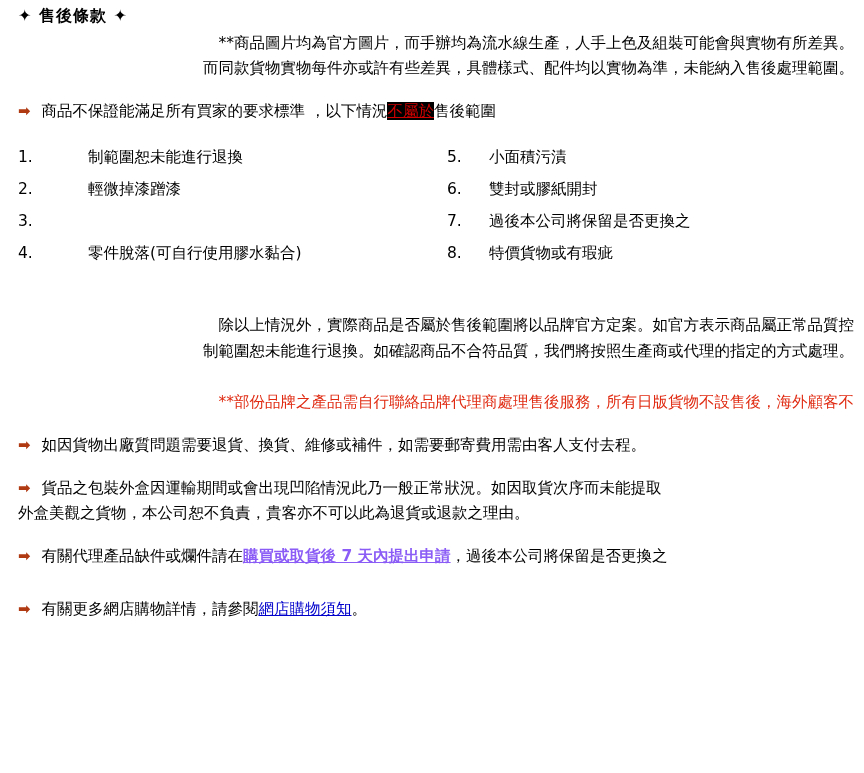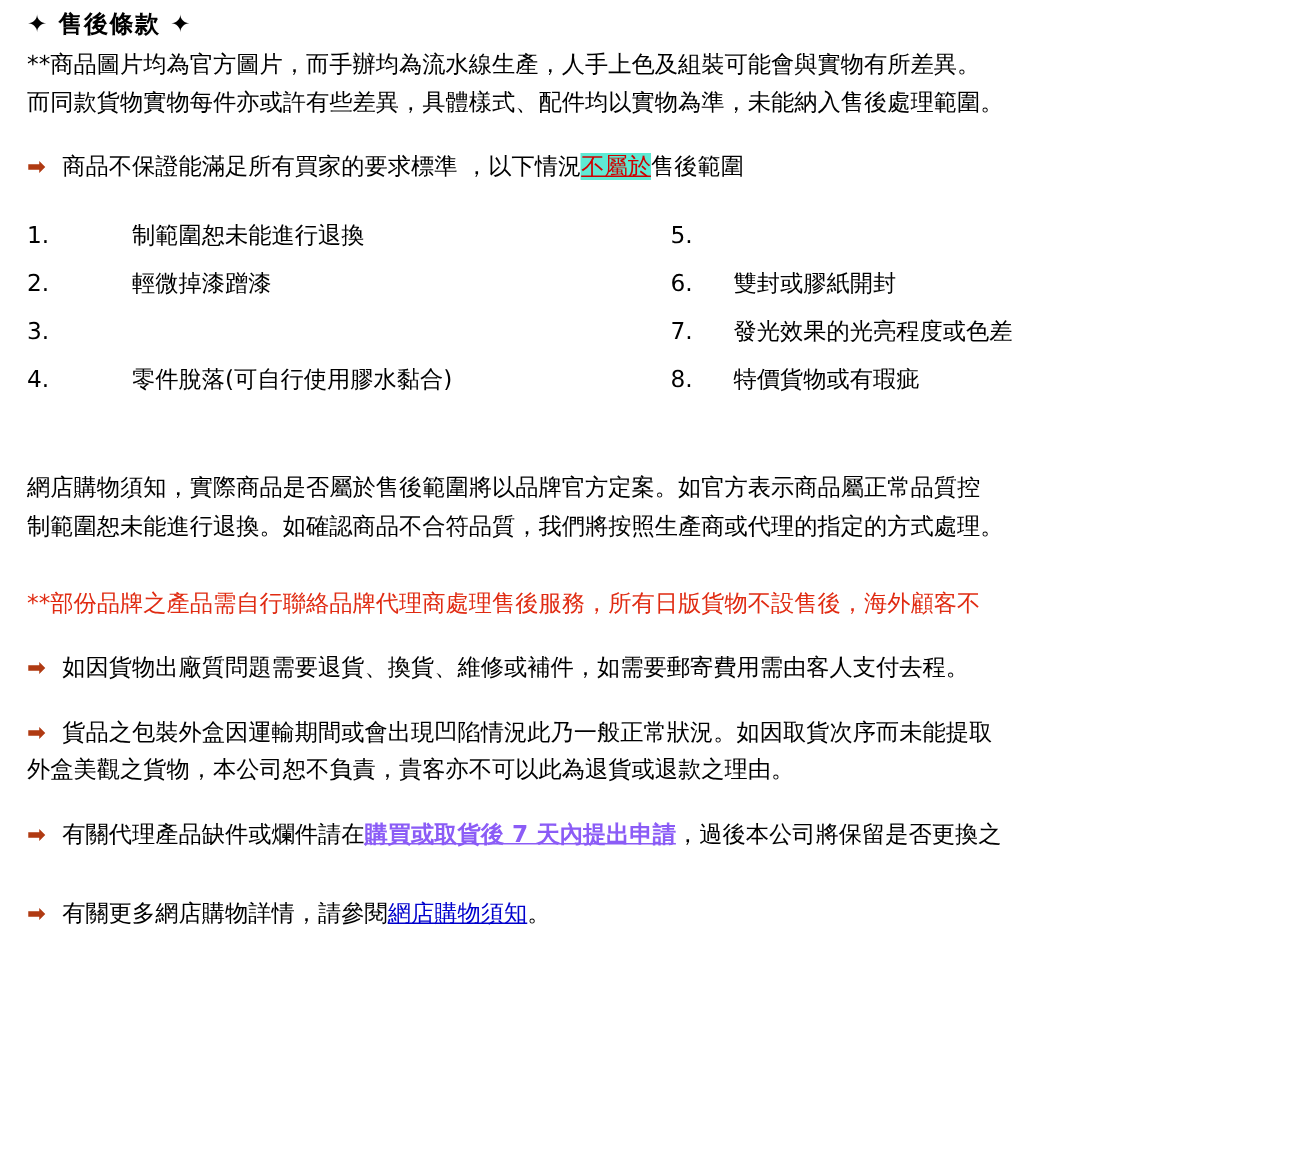--- a/index.html
+++ b/index.html
@@ -25,37 +25,38 @@
   .title {
     font-size: 16px;
     font-weight: bold;
     margin: 6px 0 4px 18px;
     letter-spacing: 1px;
   }
   .para {
     margin: 0 10px 0 18px;
     line-height: 1.62;
     font-size: 15.5px;
+    text-align: right;
   }
   .spacer-sm { height: 10px; }
   .spacer-md { height: 18px; }
   .spacer-lg { height: 26px; }
   .arrow-line {
     margin: 0 10px 0 18px;
     line-height: 1.62;
     font-size: 15.5px;
   }
   .arrow {
     color: #b03a12;
     font-weight: bold;
     margin-right: 6px;
     font-size: 15px;
   }
   .hl-yellow {
-    background: #5eead4;
+    background: #000000;
     text-decoration: underline;
     color: #d00000;
   }
   .red-bold { color: #e02b12; font-weight: normal; }
   .u-red { color: #8b5cf6; text-decoration: underline; font-weight: bold; }
   .link {
     color: #0000cc;
     text-decoration: underline;
   }
   .list-wrap {
@@ -114,41 +115,42 @@
         <span class="list-num">3.</span>
       </div>
       <div class="list-item">
         <span class="list-num">4.</span>
         <span class="list-text">零件脫落(可自行使用膠水黏合)</span>
       </div>
     </div>
     <div class="list-col right">
       <div class="list-item">
         <span class="list-num r">5.</span>
+        <span class="list-text">小面積污漬</span>
       </div>
       <div class="list-item">
         <span class="list-num r">6.</span>
         <span class="list-text">雙封或膠紙開封</span>
       </div>
       <div class="list-item">
         <span class="list-num r">7.</span>
-        <span class="list-text">發光效果的光亮程度或色差</span>
+        <span class="list-text">過後本公司將保留是否更換之</span>
       </div>
       <div class="list-item">
         <span class="list-num r">8.</span>
         <span class="list-text">特價貨物或有瑕疵</span>
       </div>
     </div>
   </div>
 
   <div class="spacer-lg"></div>
   <div class="spacer-md"></div>
 
   <div class="para">
-    <div>網店購物須知，實際商品是否屬於售後範圍將以品牌官方定案。如官方表示商品屬正常品質控</div>
+    <div>除以上情況外，實際商品是否屬於售後範圍將以品牌官方定案。如官方表示商品屬正常品質控</div>
     <div>制範圍恕未能進行退換。如確認商品不合符品質，我們將按照生產商或代理的指定的方式處理。</div>
   </div>
 
   <div class="spacer-lg"></div>
 
   <div class="para red-bold">
     <div>**部份品牌之產品需自行聯絡品牌代理商處理售後服務，所有日版貨物不設售後，海外顧客不</div>
   </div>
 
   <div class="spacer-md"></div>

